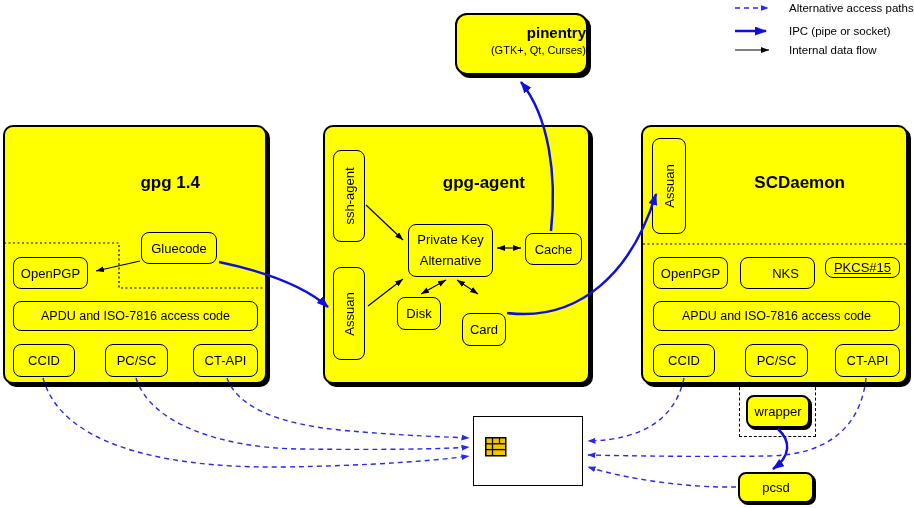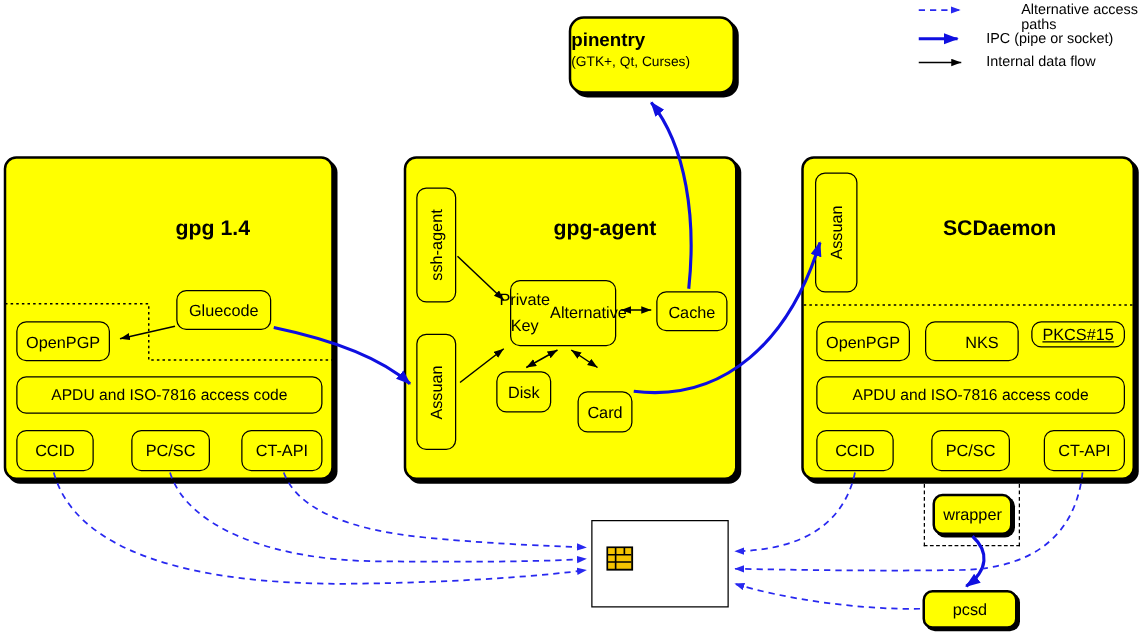--- a/index.html
+++ b/index.html
@@ -11,21 +11,21 @@
          box-sizing:border-box;display:flex;align-items:center;justify-content:center;
          font-size:13px;z-index:3;text-align:center;}
   .vbox{position:absolute;background:#ffff00;border:1.3px solid #000;border-radius:8px;
         box-sizing:border-box;z-index:3;}
   .vlabel{position:absolute;left:50%;top:50%;white-space:nowrap;font-size:13px;
           transform:translate(-50%,-50%) rotate(-90deg);}
   .title{position:absolute;font-weight:bold;font-size:17px;text-align:right;z-index:3;}
   .legend-label{position:absolute;font-size:11.5px;z-index:3;}
   #pinentry{position:absolute;left:455px;top:13px;width:133px;height:62px;background:#ffff00;
             border:2px solid #000;border-radius:12px;box-shadow:3px 3px 0 #000;
-            box-sizing:border-box;text-align:left;z-index:2;}
+            box-sizing:border-box;text-align:right;z-index:2;}
   #pinentry .t{font-weight:bold;font-size:15px;margin-top:9px;}
   #pinentry .s{font-size:11px;margin-top:3px;}
   #wrapper-dashed{position:absolute;left:739px;top:382px;width:77px;height:55px;
                   border:1.6px dashed #000;box-sizing:border-box;z-index:1;}
   #wrapper-box{position:absolute;left:746px;top:395px;width:64px;height:33px;background:#ffff00;
                border:2px solid #000;border-radius:8px;box-sizing:border-box;display:flex;
                align-items:center;justify-content:center;font-size:13px;z-index:3;
                box-shadow:2px 2px 0 #000;}
   #pcsd-box{position:absolute;left:738px;top:472px;width:76px;height:31px;background:#ffff00;
             border:2px solid #000;border-radius:8px;box-sizing:border-box;display:flex;
@@ -33,21 +33,21 @@
             box-shadow:2px 2px 0 #000;}
   #smartcard{position:absolute;left:473px;top:416px;width:110px;height:70px;background:#fff;
              border:1.5px solid #000;box-sizing:border-box;z-index:2;}
   #overlay{position:absolute;left:0;top:0;width:914px;height:508px;z-index:6;pointer-events:none;}
 </style>
 </head>
 <body>
 
 <div id="stage">
 
-  <div class="legend-label" style="left:789px;top:2px;margin-left:28px;">Alternative access paths</div>
+  <div class="legend-label" style="left:789px;top:2px;">Alternative access paths</div>
   <div class="legend-label" style="left:789px;top:25px;">IPC (pipe or socket)</div>
   <div class="legend-label" style="left:789px;top:44px;">Internal data flow</div>
 
   <div id="pinentry">
     <div class="t">pinentry</div>
     <div class="s">(GTK+, Qt, Curses)</div>
   </div>
 
   <div class="bigbox" style="left:3px;top:125px;width:264px;height:259px;"></div>
   <div class="title" style="left:30px;top:173px;width:170px;">gpg 1.4</div>
@@ -59,21 +59,21 @@
   <div class="inner" style="left:193px;top:344px;width:65px;height:33px;">CT-API</div>
 
   <div class="bigbox" style="left:323px;top:125px;width:267px;height:259px;"></div>
   <div class="title" style="left:370px;top:173px;width:155px;">gpg-agent</div>
   <div class="vbox" style="left:333px;top:150px;width:32px;height:92px;">
     <span class="vlabel">ssh-agent</span>
   </div>
   <div class="vbox" style="left:333px;top:267px;width:32px;height:93px;">
     <span class="vlabel">Assuan</span>
   </div>
-  <div class="inner" style="left:408px;top:224px;width:85px;height:53px;flex-direction:row;line-height:1.6;">
+  <div class="inner" style="left:408px;top:224px;width:85px;height:53px;flex-direction:column;line-height:1.6;">
     <span>Private Key</span>
     <span>Alternative</span>
   </div>
   <div class="inner" style="left:525px;top:233px;width:57px;height:32px;">Cache</div>
   <div class="inner" style="left:397px;top:297px;width:44px;height:33px;">Disk</div>
   <div class="inner" style="left:462px;top:297px;width:44px;height:33px;margin-top:16px;">Card</div>
 
   <div class="bigbox" style="left:641px;top:125px;width:267px;height:259px;"></div>
   <div class="title" style="left:695px;top:173px;width:150px;">SCDaemon</div>
   <div class="vbox" style="left:652px;top:138px;width:34px;height:96px;">

